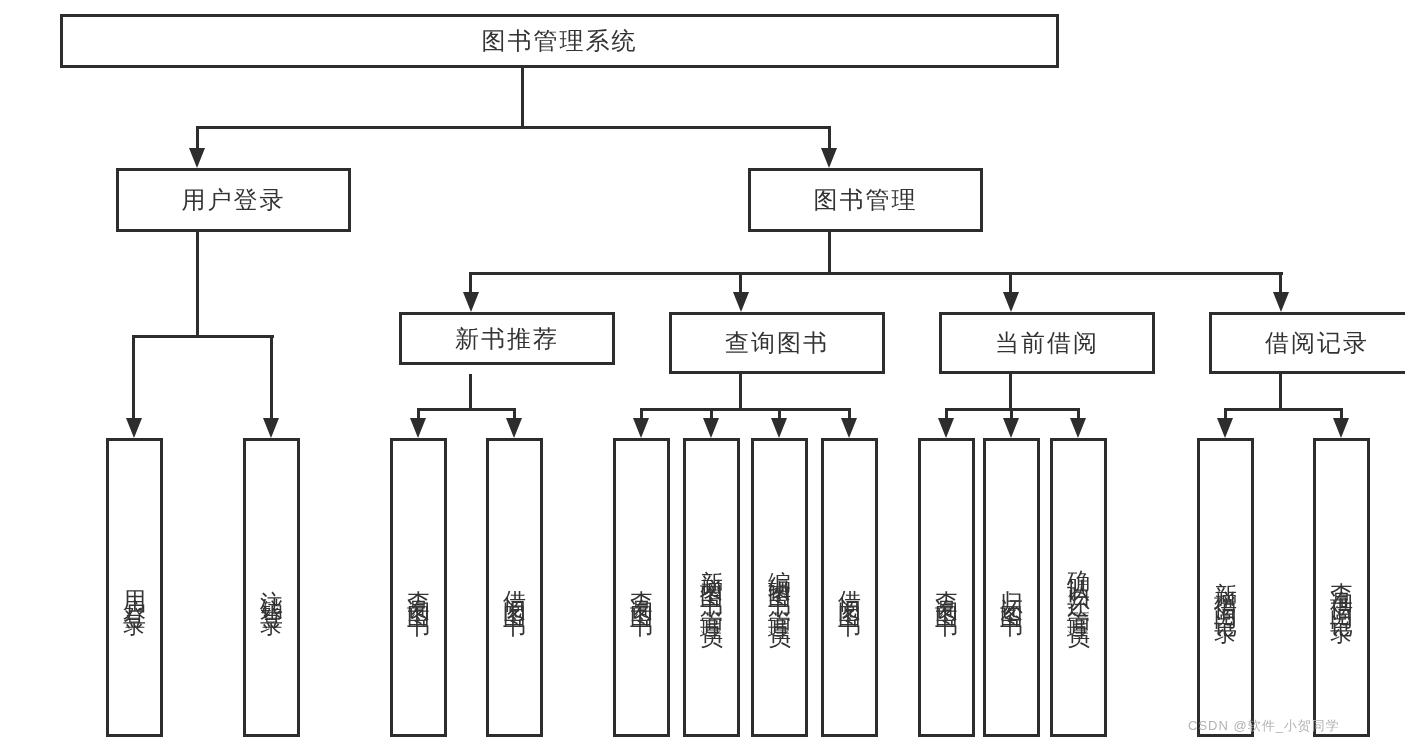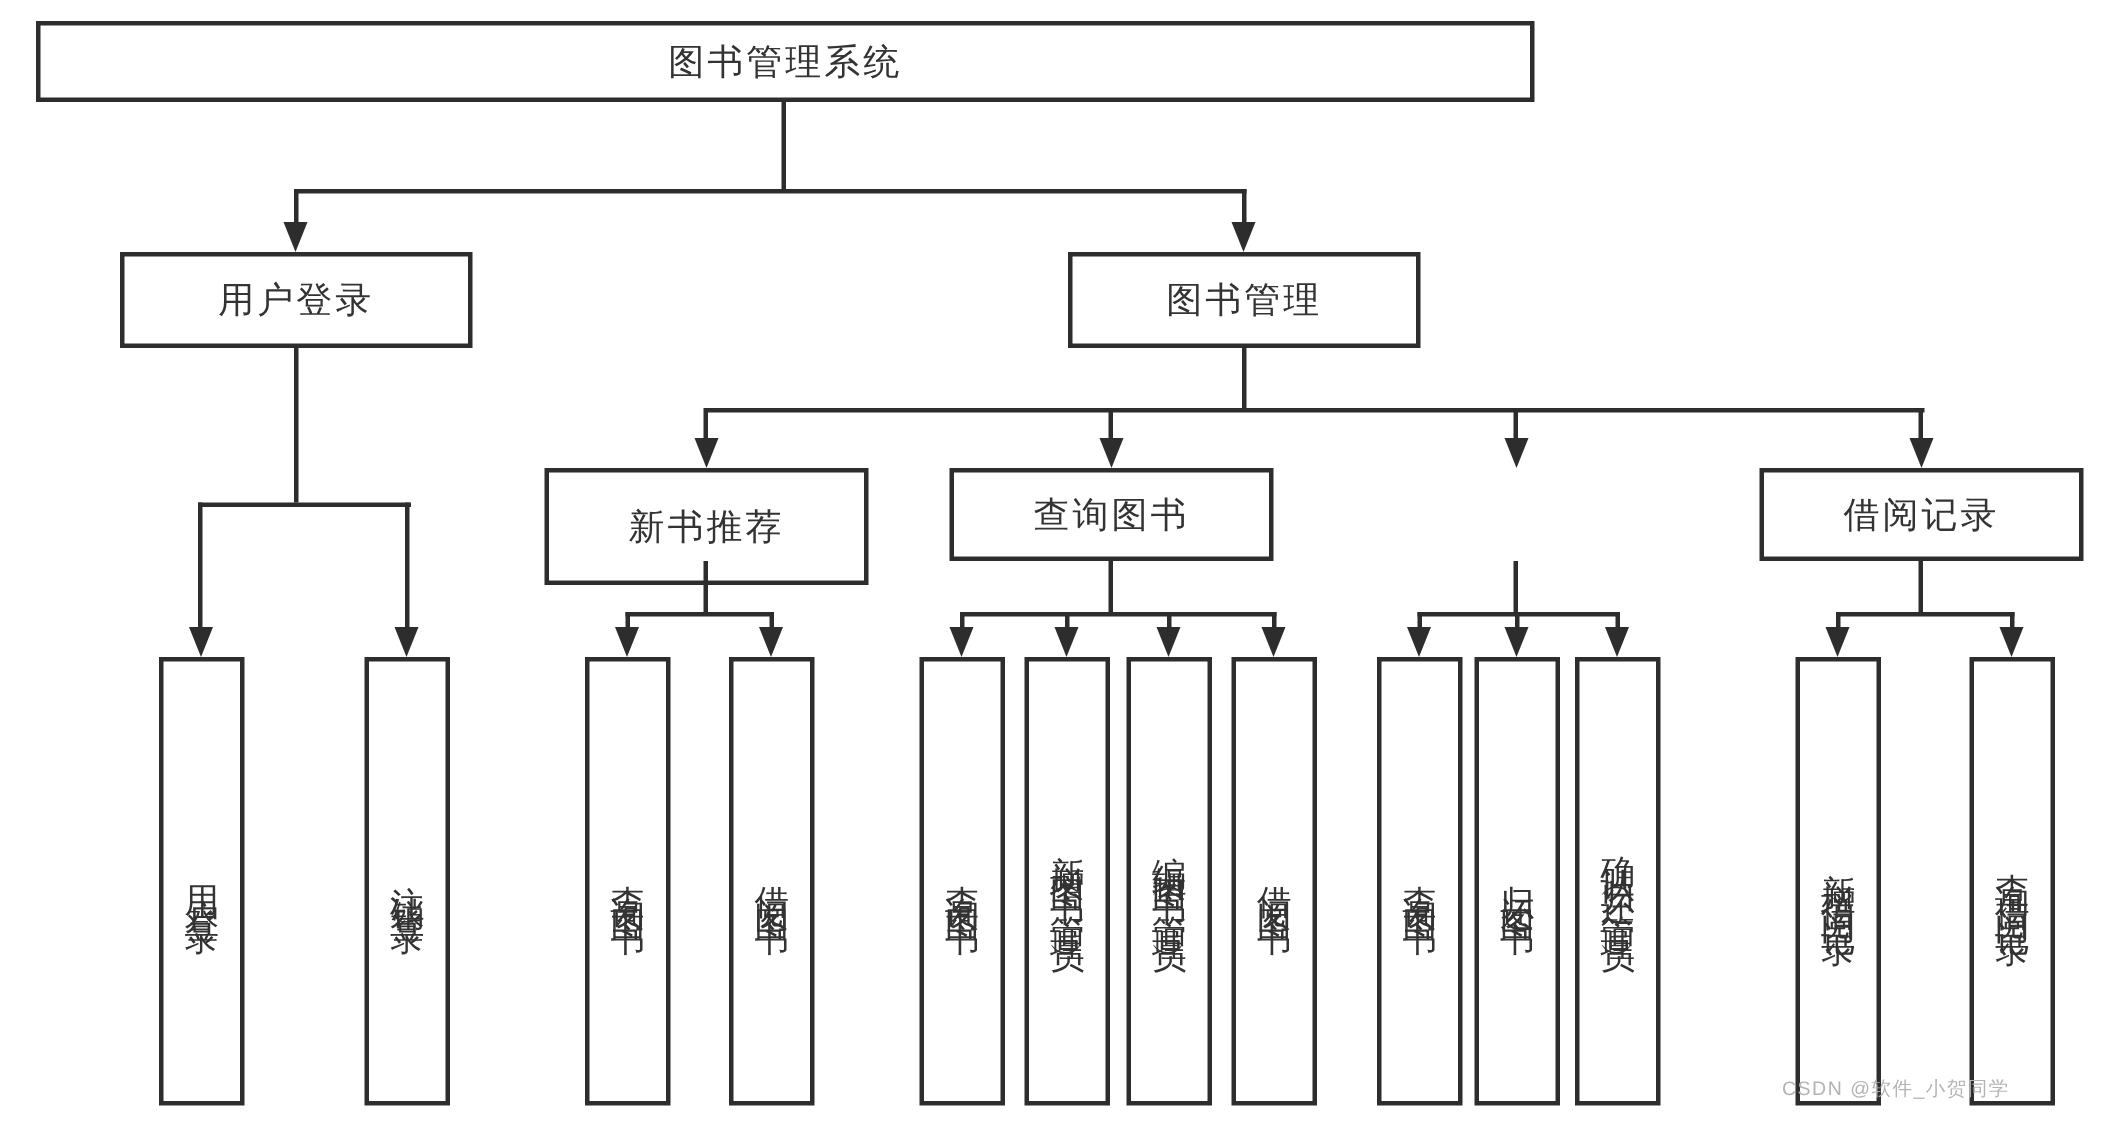--- a/index.html
+++ b/index.html
@@ -13,21 +13,21 @@
   .box{
     position:absolute;
     background:#ffffff;
     border:3px solid #2d2d2d;
     box-sizing:border-box;
     display:flex;
     align-items:center;
     justify-content:center;
     color:#333333;
   }
-  .h-label{font-size:24px;letter-spacing:2px;white-space:nowrap;}
+  .h-label{font-size:24px;letter-spacing:2px;white-space:nowrap;margin-left:36px;}
   .v-label{
     writing-mode:vertical-rl;
     text-orientation:mixed;
     font-size:23px;
     letter-spacing:8px;
     line-height:1;
   }
   .ln{position:absolute;background:#2d2d2d;}
   .ar{
     position:absolute;width:0;height:0;
@@ -72,22 +72,23 @@
   <div class="ln" style="left:470px;top:272px;width:813px;height:3px"></div>
   <div class="ln" style="left:469px;top:272px;width:3px;height:22px"></div>
   <div class="ln" style="left:739px;top:272px;width:3px;height:22px"></div>
   <div class="ln" style="left:1009px;top:272px;width:3px;height:22px"></div>
   <div class="ln" style="left:1279px;top:272px;width:3px;height:22px"></div>
   <div class="ar" style="left:463px;top:292px"></div>
   <div class="ar" style="left:733px;top:292px"></div>
   <div class="ar" style="left:1003px;top:292px"></div>
   <div class="ar" style="left:1273px;top:292px"></div>
 
-  <div class="box h-label" style="left:363px;top:312px;width:216px;height:78px">新书推荐</div>
+  <div class="box h-label" style="left:363px;top:312px;width:216px;height:53px">新书推荐</div>
   <div class="box h-label" style="left:633px;top:312px;width:216px;height:62px">查询图书</div>
+  <div class="box h-label" style="left:903px;top:312px;width:216px;height:62px">当前借阅</div>
   <div class="box h-label" style="left:1173px;top:312px;width:216px;height:62px">借阅记录</div>
 
   <div class="ln" style="left:469px;top:374px;width:3px;height:34px"></div>
   <div class="ln" style="left:417px;top:408px;width:99px;height:3px"></div>
   <div class="ln" style="left:417px;top:408px;width:3px;height:12px"></div>
   <div class="ln" style="left:513px;top:408px;width:3px;height:12px"></div>
   <div class="ar" style="left:410px;top:418px"></div>
   <div class="ar" style="left:506px;top:418px"></div>
 
   <div class="ln" style="left:739px;top:374px;width:3px;height:34px"></div>

